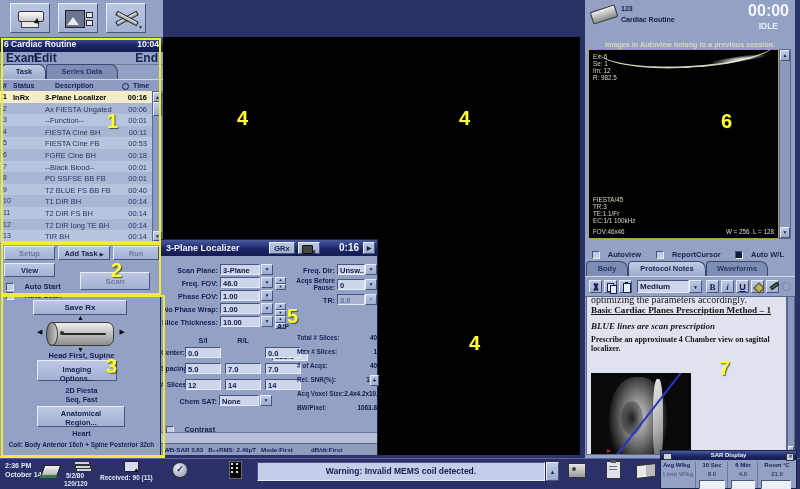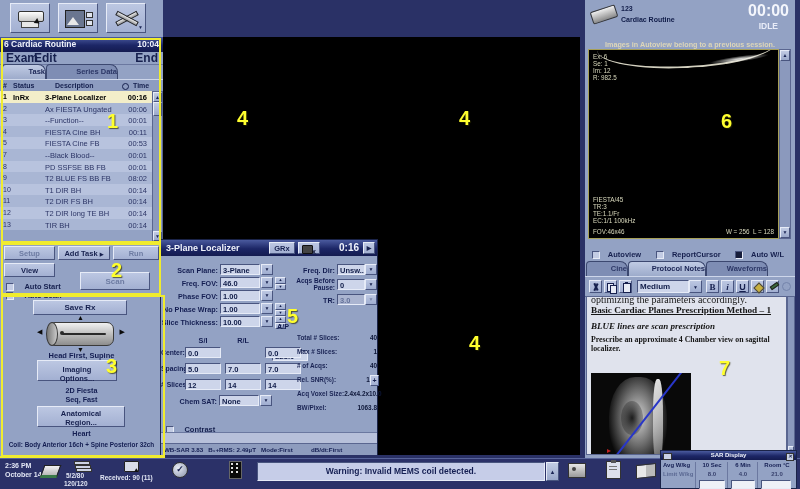--- a/index.html
+++ b/index.html
@@ -33,21 +33,21 @@
   .trow .c-status{position:absolute;left:13px;top:2px;font-weight:bold;}
   .trow .c-desc{position:absolute;left:45px;top:2px;white-space:nowrap;}
   .trow .c-time{position:absolute;right:5px;top:2px;}
   .ylabel{font-size:20px;font-weight:bold;color:#ffff2e;text-shadow:1px 1px 1px rgba(40,40,0,.7);z-index:50;}
   .ybox{border:2px solid #f0ec2e;box-sizing:border-box;z-index:40;pointer-events:none;}
   .scroll{background:#8b99bd;border:1px solid #5a6690;box-sizing:border-box;}
   .sbtn{background:linear-gradient(180deg,#c2cce4,#9aa8ca);border:1px solid;border-color:#e6ebf7 #49557f #49557f #e6ebf7;
         color:#1a2454;font-size:5px;text-align:center;line-height:9px;box-sizing:border-box;}
   .ovtext{font-size:6.3px;line-height:7px;color:#d9d9bd;white-space:pre;}
   .tab{position:absolute;top:0;height:15px;border:1px solid #3c4870;border-bottom:none;border-radius:4px 8px 0 0;
-       box-sizing:border-box;font-size:7.5px;font-weight:bold;text-align:right;line-height:14px;color:#1a2454;}
+       box-sizing:border-box;font-size:7.5px;font-weight:bold;text-align:center;line-height:14px;color:#1a2454;}
   .tab.front{background:linear-gradient(180deg,#c0cbe4,#9dabcb);z-index:3;}
   .tab.back{background:#7e8db4;color:#2c3766;z-index:1;}
   .stat-row{display:flex;justify-content:space-between;height:14px;font-size:6.4px;font-weight:bold;white-space:nowrap;}
   .stat-row .sl{color:#1a2454;}
   .stat-row .sv{color:#0d1638;}
   .bbar-text{color:#e2e6f4;font-size:7px;font-weight:bold;white-space:nowrap;}
   .notes-serif{font-family:"Liberation Serif",serif;color:#151515;}
 </style>
 </head>
 <body>
@@ -126,36 +126,42 @@
         <span class="c-desc">FIESTA Cine BH</span>
         <span class="c-time">00:11</span>
       </div>
       <div class="trow">
         <span class="c-num">5</span>
         <span class="c-status"></span>
         <span class="c-desc">FIESTA Cine FB</span>
         <span class="c-time">00:53</span>
       </div>
       <div class="trow">
+        <span class="c-num">6</span>
+        <span class="c-status"></span>
+        <span class="c-desc">FGRE Cine BH</span>
+        <span class="c-time">00:18</span>
+      </div>
+      <div class="trow">
         <span class="c-num">7</span>
         <span class="c-status"></span>
         <span class="c-desc">--Black Blood--</span>
         <span class="c-time">00:01</span>
       </div>
       <div class="trow">
         <span class="c-num">8</span>
         <span class="c-status"></span>
         <span class="c-desc">PD SSFSE BB FB</span>
         <span class="c-time">00:01</span>
       </div>
       <div class="trow">
         <span class="c-num">9</span>
         <span class="c-status"></span>
         <span class="c-desc">T2 BLUE FS BB FB</span>
-        <span class="c-time">08:02</span>
+        <span class="c-time">00:40</span>
       </div>
       <div class="trow">
         <span class="c-num">10</span>
         <span class="c-status"></span>
         <span class="c-desc">T1 DIR BH</span>
         <span class="c-time">00:14</span>
       </div>
       <div class="trow">
         <span class="c-num">11</span>
         <span class="c-status"></span>
@@ -375,21 +381,21 @@
     <div class="abs sbtn" style="left:0;bottom:0;width:10px;height:11px;">▼</div>
   </div>
 
   <div id="av-cbs" class="abs" style="left:592px;top:245px;width:192px;height:12px;display:flex;justify-content:space-between;">
       <span><span class="cb"></span><span class="cblabel"> Autoview</span></span>
       <span><span class="cb"></span><span class="cblabel"> ReportCursor</span></span>
       <span><span class="cb on"></span><span class="cblabel"> Auto W/L</span></span>
     </div>
 
   <div class="abs" style="left:585px;top:261px;width:210px;height:15px;">
-    <div class="tab back" style="left:1px;width:42px;">Cine</div>
+    <div class="tab back" style="left:1px;width:42px;">Body</div>
     <div class="tab front" style="left:43px;width:78px;">Protocol Notes</div>
     <div class="tab back" style="left:121px;width:62px;">Waveforms</div>
   </div>
 
   <div class="abs" style="left:585px;top:276px;width:210px;height:19px;background:#93a2c4;border-top:1px solid #cdd6ea;border-bottom:1px solid #5a6690;">
     <span class="abs btn3d" style="left:4px;top:3px;width:13px;height:13px;">
       <i class="abs" style="left:5px;top:2px;width:1.5px;height:8px;background:#16204e;transform:rotate(-25deg);"></i>
       <i class="abs" style="left:5px;top:2px;width:1.5px;height:8px;background:#16204e;transform:rotate(25deg);"></i>
     </span>
     <span class="abs btn3d" style="left:19px;top:3px;width:13px;height:13px;">

